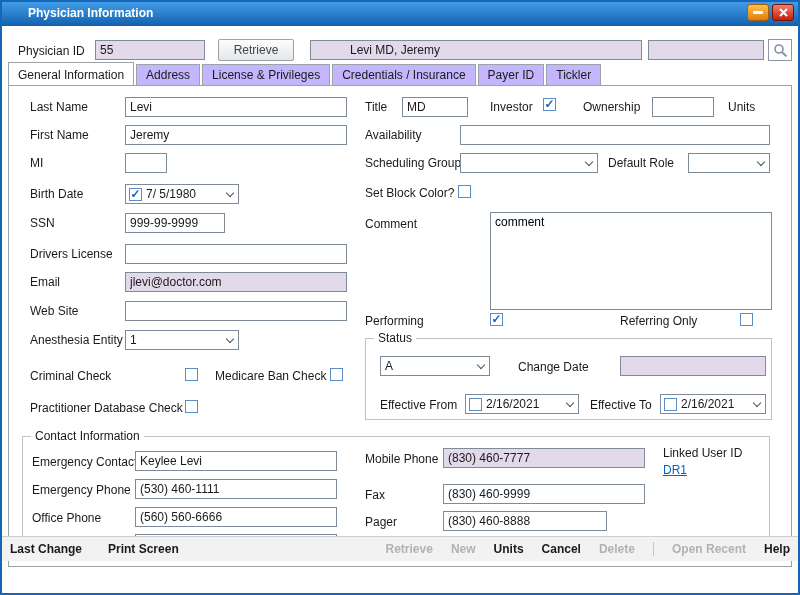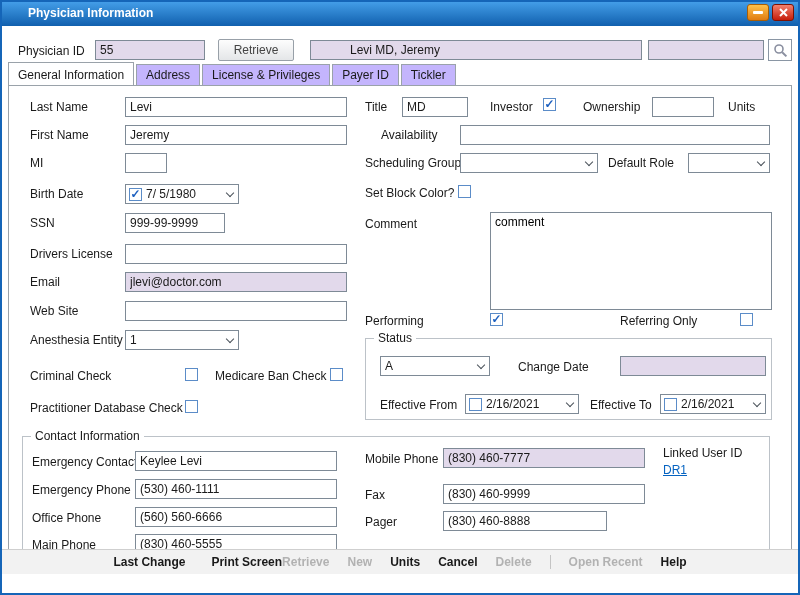--- a/index.html
+++ b/index.html
@@ -109,23 +109,23 @@
   }
   .group { position:absolute; border:1px solid #bcc2c8; z-index:2; }
   .legend { position:absolute; top:-8px; background:#fff; padding:0 4px; white-space:nowrap; }
   textarea.comment {
     position:absolute; border:1px solid #7e8a96; background:#fff;
     font: inherit; padding:2px 4px; resize:none;
   }
   .link { position:absolute; color:#0563c1; text-decoration:underline; }
   
   .footer {
-    position:absolute; left:0; right:0; top:549px; height:25px;
+    position:absolute; left:0; right:0; top:536px; height:25px;
     background:#f2f2f2; border-top:1px solid #cfcfcf;
-    display:flex; align-items:center; justify-content:center;
+    display:flex; align-items:center; justify-content:space-between;
     padding:0 10px; z-index:10;
   }
   .footer .fl { display:flex; gap:26px; }
   .footer .fr { display:flex; gap:18px; align-items:center; }
   .ftr { font-weight:bold; color:#1a1a1a; }
   .ftr.dis { color:#b2b2b2; }
   .fsep { width:0; height:14px; border-left:1px solid #c4c4c4; }
   .z2 { z-index:3; }
 </style>
 </head>
@@ -158,20 +158,21 @@
     <svg width="15" height="15" viewBox="0 0 15 15">
         <circle cx="6" cy="6" r="4" fill="none" stroke="#8a8fa0" stroke-width="1.6"></circle>
         <line x1="9.2" y1="9.2" x2="13.4" y2="13.4" stroke="#8a8fa0" stroke-width="2"></line>
       </svg>
   </span>
 
   <div class="tabs">
     <div class="tab active">General Information</div>
     <div class="tab">Address</div>
     <div class="tab">License &amp; Privileges</div>
+    <div class="tab">Credentials / Insurance</div>
     <div class="tab">Payer ID</div>
     <div class="tab">Tickler</div>
   </div>
 
   <div class="panel"></div>
 
   <span class="lbl z2" style="left:30px; top:100px;">Last Name</span>
   <input class="txt z2" style="left: 125px; top: 97px; width: 222px;" value="Levi">
 
   <span class="lbl z2" style="left:30px; top:128px;">First Name</span>
@@ -221,21 +222,21 @@
   <span class="lbl z2" style="left:365px; top:100px;">Title</span>
   <input class="txt z2" style="left: 402px; top: 97px; width: 66px;" value="MD">
 
   <span class="lbl z2" style="left:490px; top:100px;">Investor</span>
   <span class="cb abs z2 checked" style="left:543px; top:98px;"></span>
 
   <span class="lbl z2" style="left:583px; top:100px;">Ownership</span>
   <input class="txt z2" style="left: 652px; top: 97px; width: 62px;" value="">
   <span class="lbl z2" style="left:728px; top:100px;">Units</span>
 
-  <span class="lbl z2" style="left:365px; top:128px;margin-left:16px;">Availability</span>
+  <span class="lbl z2" style="left:365px; top:128px;">Availability</span>
   <input class="txt z2" style="left: 460px; top: 125px; width: 310px;" value="">
 
   <span class="lbl z2" style="left:365px; top:156px;">Scheduling Group</span>
   <div class="combo z2" style="left:460px; top:153px; width:138px;">
     <span></span>
     <span class="chev-wrap">
         <span class="chev"></span>
       </span>
   </div>
   <span class="lbl z2" style="left:608px; top:156px;">Default Role</span>

